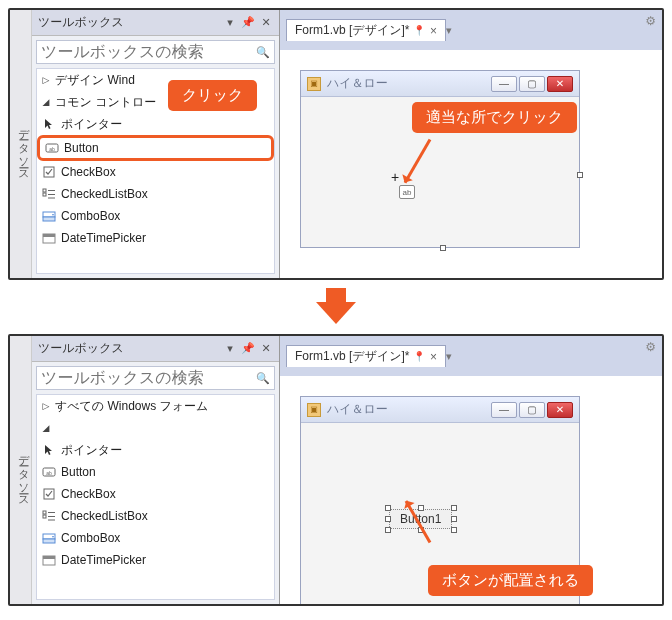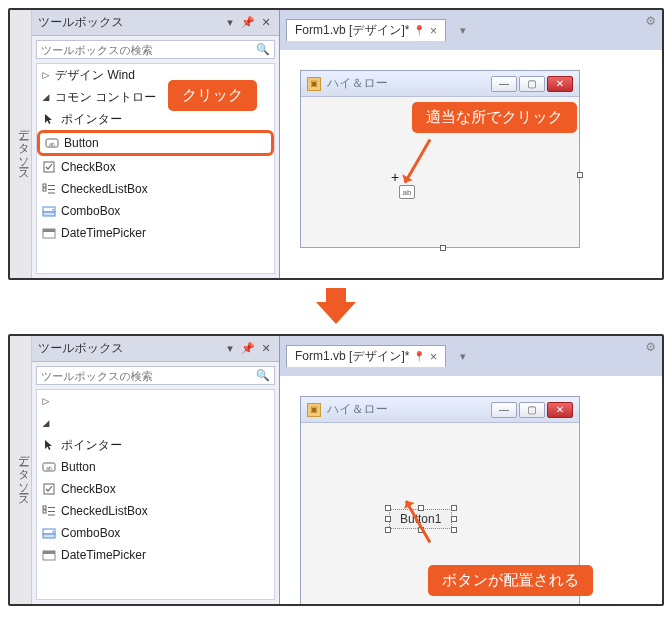--- a/index.html
+++ b/index.html
@@ -4,31 +4,31 @@
 <style>
   * { box-sizing: border-box; margin: 0; padding: 0; }
   body { font-family: "Meiryo UI", "Yu Gothic UI", sans-serif; font-size: 12px; background: #fff; width: 672px; }
   .frame { border: 2px solid #333; margin: 8px; display: flex; height: 272px; overflow: hidden; border-radius: 2px; position: relative; }
   .side-tab { width: 22px; background: #e8e8ec; border-right: 1px solid #ccc; display:flex; align-items:flex-start; justify-content:center; padding-top:10px; writing-mode: vertical-rl; font-size:11px; color:#555; }
   .toolbox { width: 248px; background: #eef0f5; display:flex; flex-direction:column; border-right:1px solid #999; }
   .tb-header { display:flex; align-items:center; background:#d8dbe8; padding:4px 6px; gap:4px; border-bottom:1px solid #bbb; }
   .tb-title { flex:1; font-size:12px; color:#333; }
   .tb-header .iconbtn { width:14px; height:14px; display:flex; align-items:center; justify-content:center; color:#555; font-size:11px; }
   .tb-search { margin:4px; background:#fff; border:1px solid #bfc5d6; padding:2px 4px; display:flex; align-items:center; gap:4px; }
-  .tb-search input { border:none; outline:none; flex:1; font-size:11px; font-family:inherit; background:transparent; }
+  .tb-search input { border:none; outline:none; flex:1; font-size:16px; font-family:inherit; background:transparent; }
   .tb-search .search-icon { color:#888; font-size:11px; }
   .tree { flex:1; background:#fff; margin:0 4px 4px 4px; border:1px solid #cfd4e4; overflow:hidden; }
   .tree-row { display:flex; align-items:center; height:22px; padding-left:4px; gap:4px; font-size:12px; color:#222; }
   .tree-row.indent2 { }
   .expander { width:10px; height:10px; display:flex; align-items:center; justify-content:center; font-size:9px; color:#444; }
   .item-icon { width:16px; height:16px; display:flex; align-items:center; justify-content:center; font-size:10px; }
   .item-icon svg { display:block; }
   .highlight-box { border:3px solid #ef5b25; border-radius:6px; }
   .designer { flex:1; background:#fff; display:flex; flex-direction:column; position:relative; }
-  .doc-tab-bar { display:flex; align-items:center; background:#cfd6ea; padding:14px 6px; gap:14px; height:40px; }
+  .doc-tab-bar { display:flex; align-items:center; background:#cfd6ea; padding:14px 6px; gap:0; height:40px; }
   .doc-tab { background:#fff; border:1px solid #9aa3c0; border-bottom:none; padding:2px 8px; font-size:12px; color:#333; display:flex; align-items:center; gap:4px; }
   .pin { color:#666; font-size:10px; }
   .closex { color:#666; font-size:12px; }
   .gear { position:absolute; top:4px; right:6px; color:#888; font-size:12px; }
   .canvas { flex:1; background:#fff; margin:10px; position:relative; }
   .win { position:absolute; top:10px; left:10px; width:280px; border:1px solid #9aa3c0; background:#fff; box-shadow:0 0 0 1px #d8deed inset; }
   .win-title { height:26px; background:linear-gradient(#eaf0ff,#d6deef); display:flex; align-items:center; padding:0 6px; gap:6px; border-bottom:1px solid #b7c0d8; }
   .win-title .appicon { width:14px; height:14px; background:#f2c879; border:1px solid #c89a3a; display:flex; align-items:center; justify-content:center; font-size:8px; color:#a06a10; }
   .win-title .wt { flex:1; font-size:12px; color:#6a768f; }
   .win-btns { display:flex; gap:2px; }
@@ -183,20 +183,21 @@
       <span class="iconbtn">📌</span>
       <span class="iconbtn">✕</span>
     </div>
     <div class="tb-search">
       <input placeholder="ツールボックスの検索" style="">
       <span class="search-icon">🔍</span>
     </div>
     <div class="tree">
       <div class="tree-row">
         <span class="expander">▷</span>
+        <span>すべての Windows フォーム</span>
       </div>
       <div class="tree-row">
         <span class="expander">◢</span>
       </div>
       <div class="tree-row indent2">
         <span class="item-icon">
             <svg width="12" height="12" viewBox="0 0 12 12">
               <path d="M2 1 L2 10 L4.5 7.5 L6 11 L7.5 10.3 L6 7 L9 7 Z" fill="#333"></path>
             </svg>
           </span>

